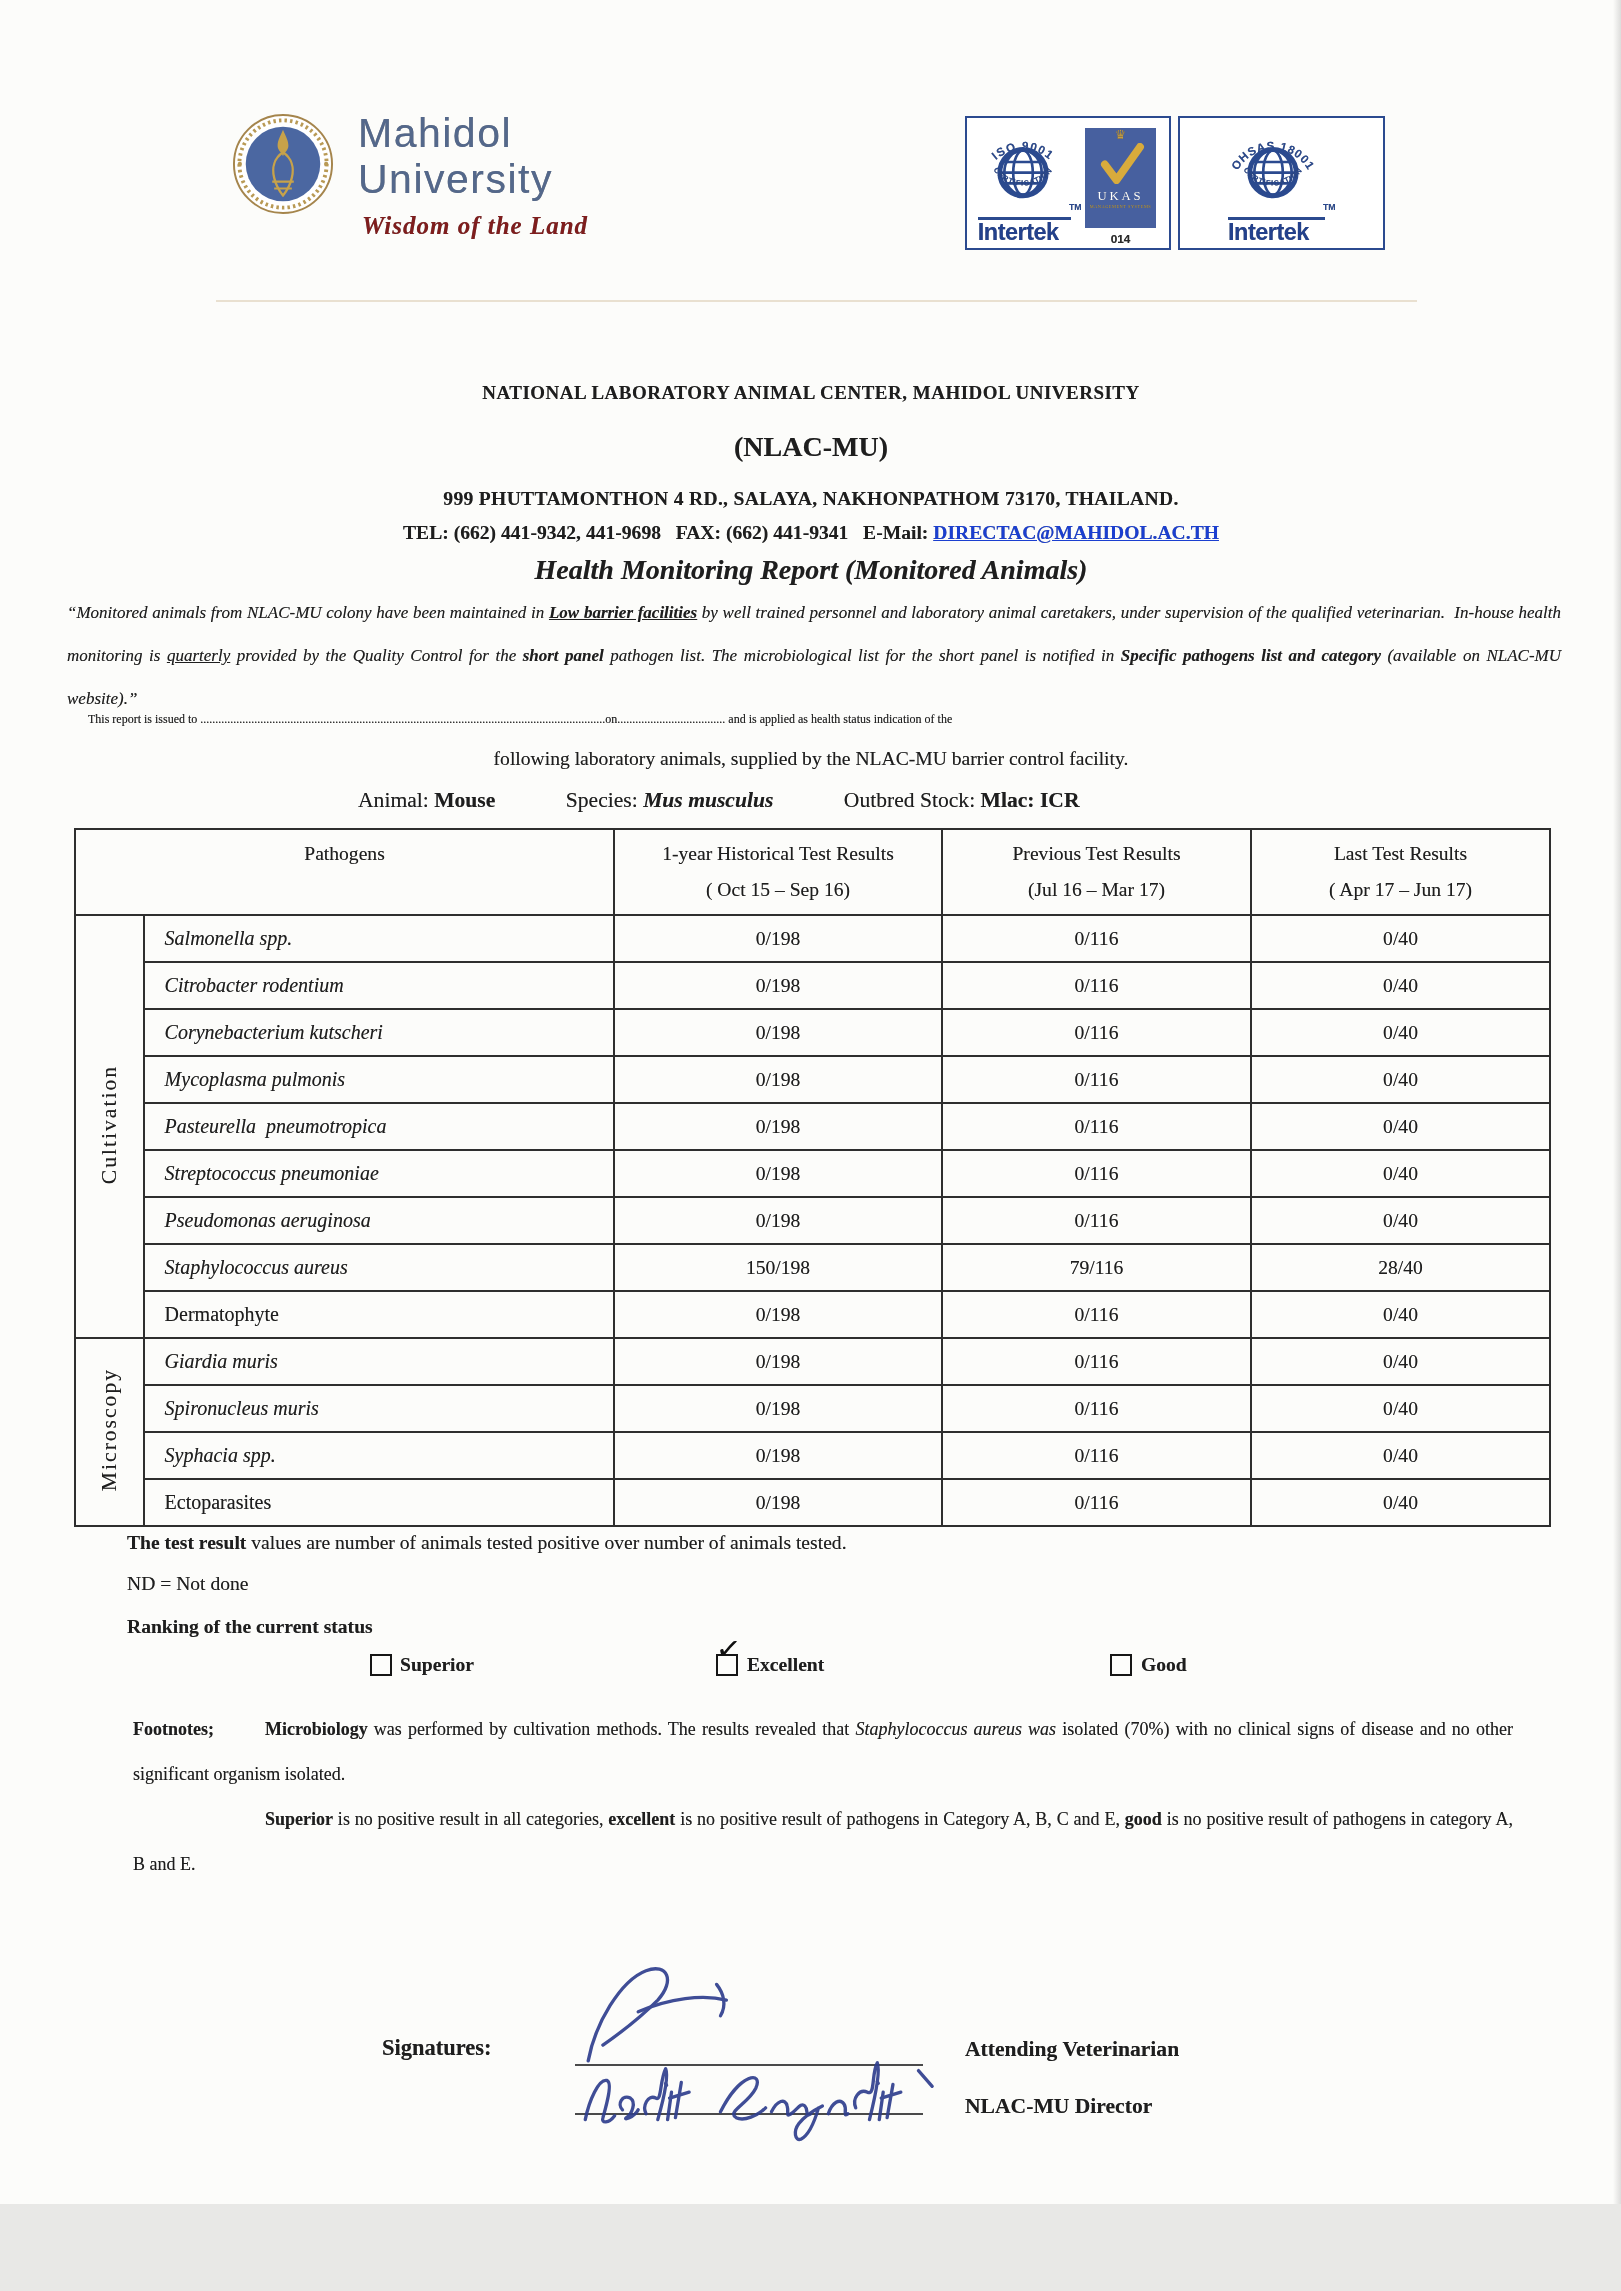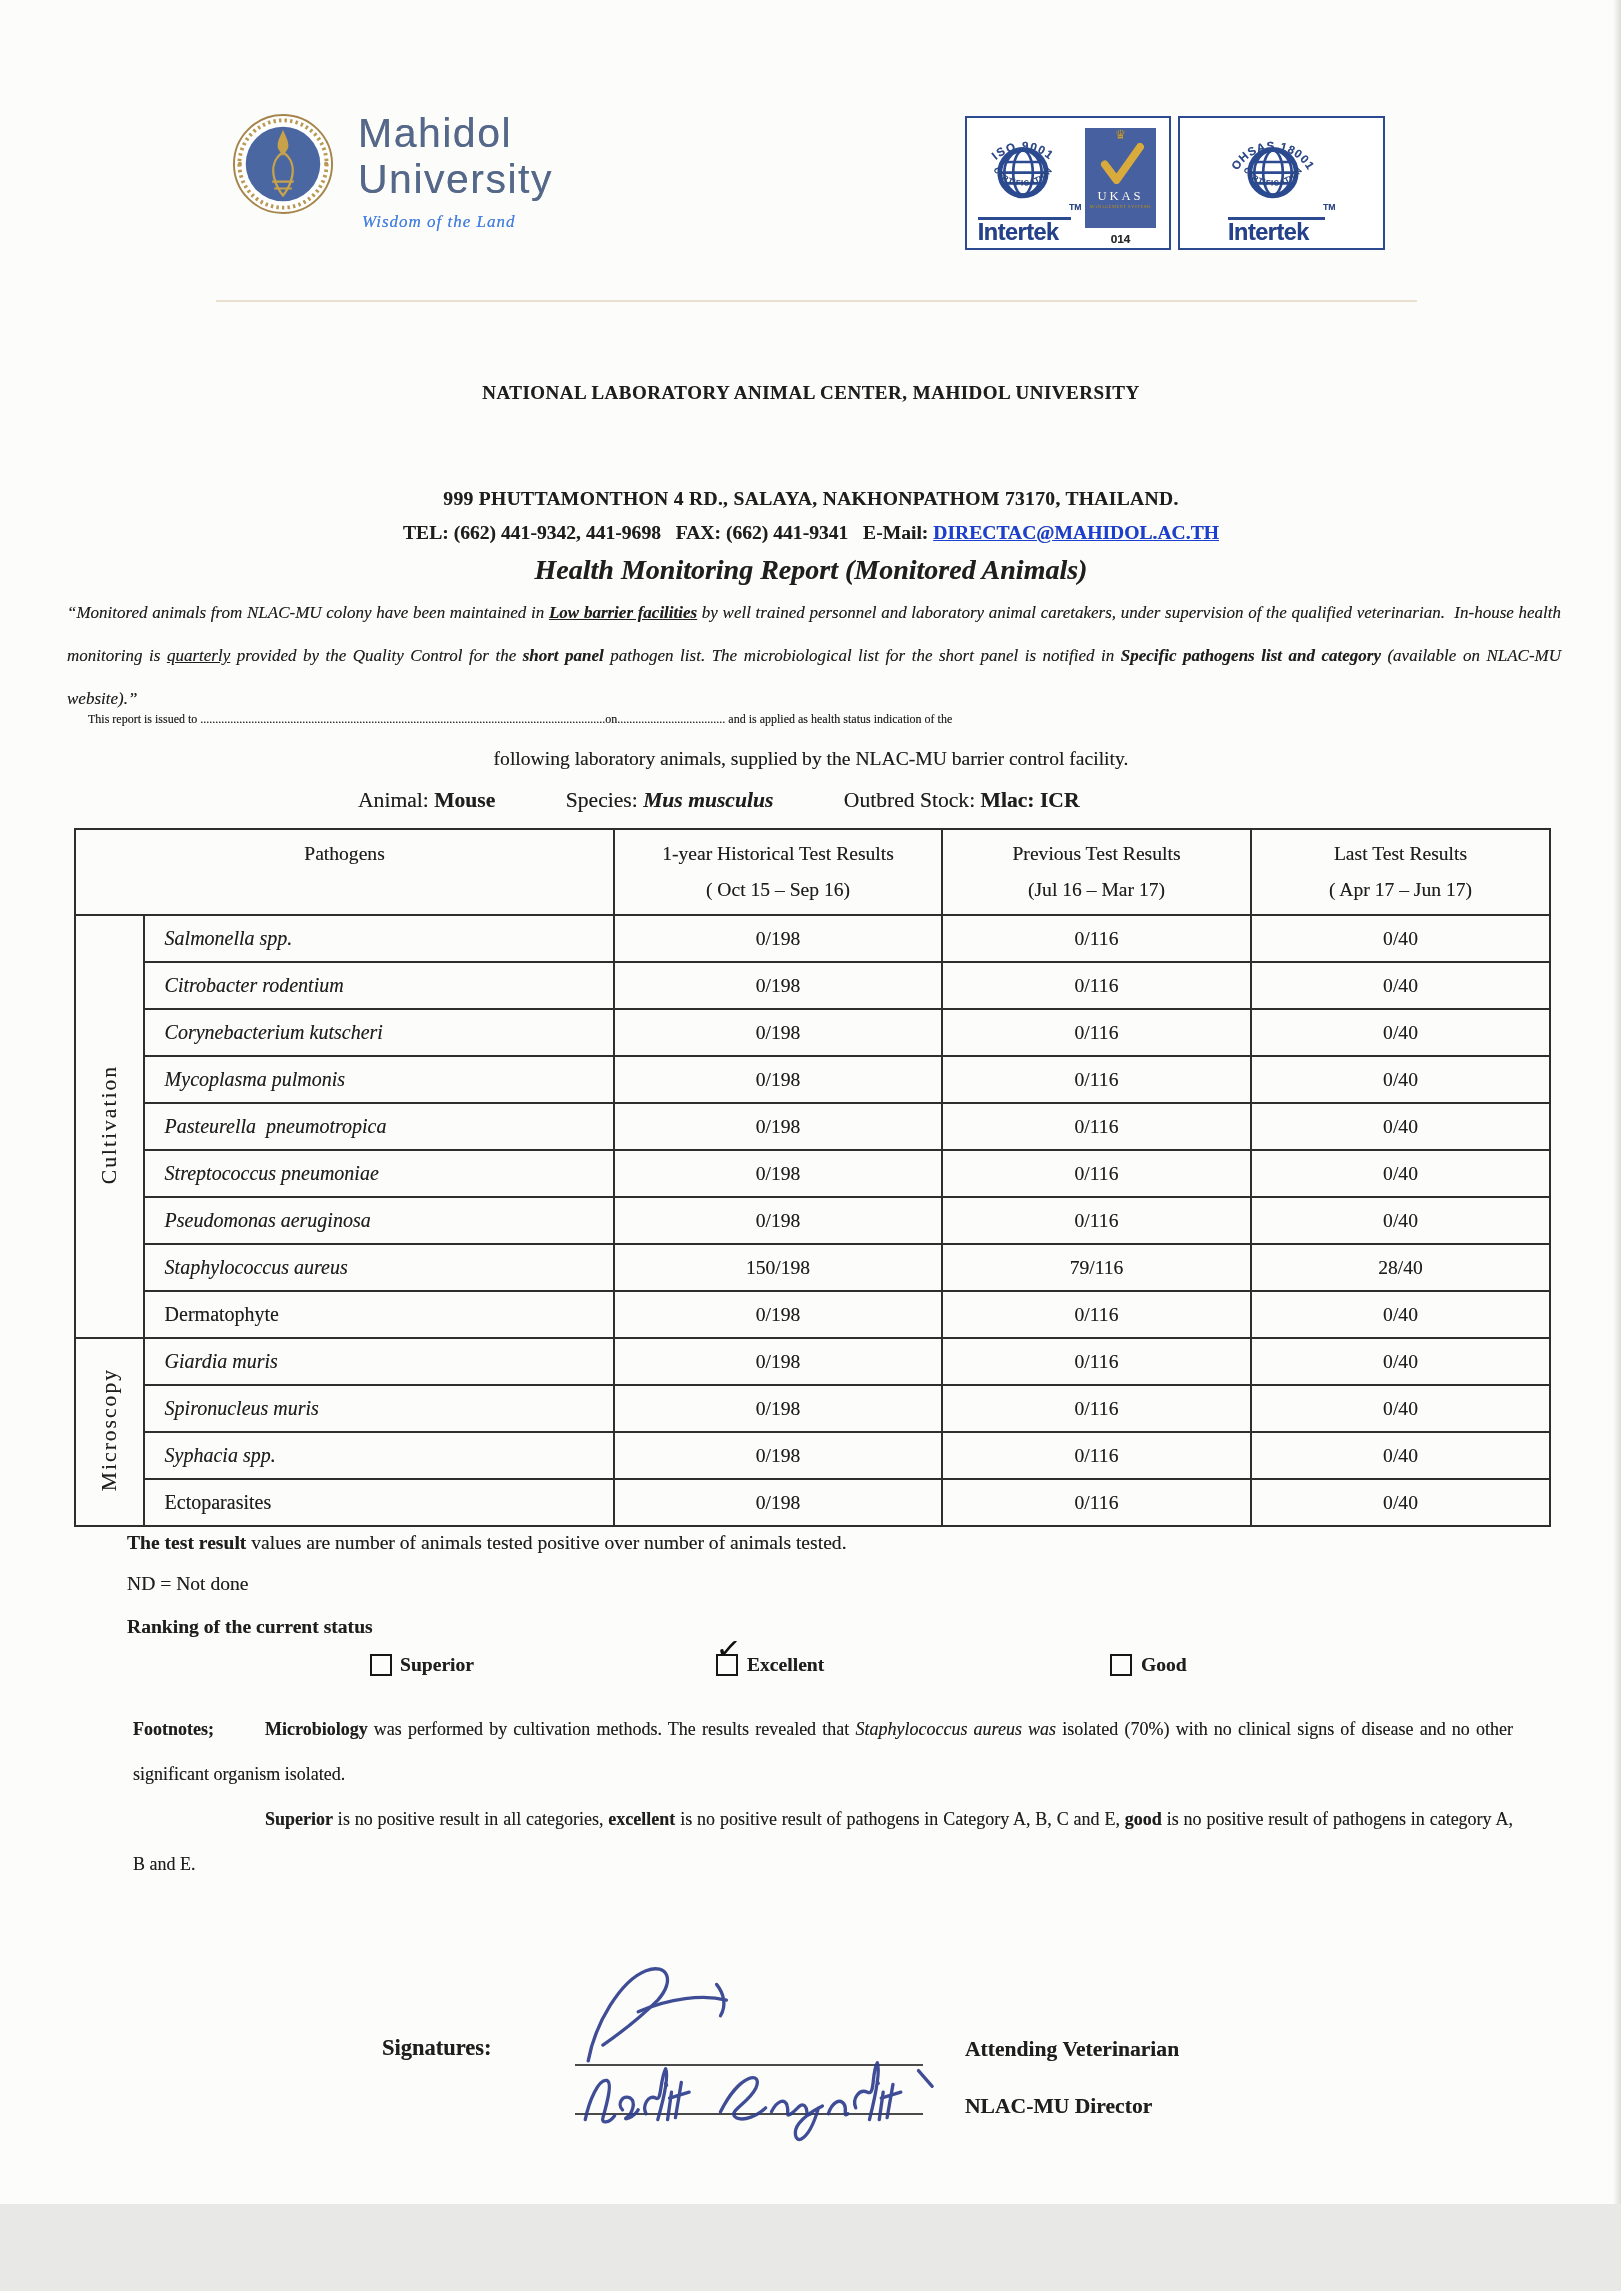--- a/index.html
+++ b/index.html
@@ -11,22 +11,22 @@
     font-family:"Liberation Serif","DejaVu Serif",serif;
     color:#1e1e1e;
     text-shadow:0 0 0.4px rgba(30,30,30,.5);
   }
   .abs { position:absolute; }
 
   
   .mu-emblem { left:232px; top:113px; width:102px; height:102px; }
   .mu-name { left:358px; top:110px; font-family:"Liberation Sans","DejaVu Sans",sans-serif;
              font-size:41px; line-height:46px; color:#54688b; letter-spacing:1.5px; font-weight:400; }
-  .mu-tagline { left:362px; top:212px; font-style:italic; font-size:17px; color:#3b82f6;
-                font-family:"Liberation Serif",serif; letter-spacing:1px; }
+  .mu-tagline { left:362px; top:212px; font-style:italic; font-size:25px; color:#7f1d1d;
+                font-family:"Liberation Serif",serif; letter-spacing:1px;font-weight:bold; }
 
   
   .cert { top:116px; height:134px; border:2.5px solid #2b4a8f; background:#fff; }
   .cert-left  { left:965px;  width:206px; }
   .cert-right { left:1178px; width:207px; }
   .globe-wrap { position:absolute; top:2.9px; width:108px; height:98px; }
   .cert-left  .globe-wrap { left:2px; }
   .cert-right .globe-wrap { left:39px; }
   .tm { position:absolute; font-family:"Liberation Sans",sans-serif; font-size:8.8px; color:#2b4a8f; font-weight:bold; }
   .cert-left  .tm { left:102px; top:84px; }
@@ -200,20 +200,21 @@
       </svg>
     </div>
     <span class="tm">TM</span>
     <div class="cert-rule"></div>
     <div class="intertek">Intertek</div>
   </div>
 
   <div class="abs faint-rule"></div>
 
   <div class="abs center-band org-name">NATIONAL LABORATORY ANIMAL CENTER, MAHIDOL UNIVERSITY</div>
+  <div class="abs center-band org-abbr">(NLAC-MU)</div>
   <div class="abs center-band addr">999 PHUTTAMONTHON 4 RD., SALAYA, NAKHONPATHOM 73170, THAILAND.</div>
   <div class="abs center-band contact"><span>TEL: (662) 441-9342, 441-9698&nbsp;&nbsp; FAX: (662) 441-9341&nbsp;&nbsp; E-Mail: </span><a href="#">DIRECTAC@MAHIDOL.AC.TH</a></div>
   <div class="abs center-band report-title">Health Monitoring Report (Monitored Animals)</div>
 
   <p class="abs intro"><span>“Monitored animals from NLAC-MU colony have been maintained in </span><span class="bu">Low barrier facilities</span><span> by well trained personnel and laboratory animal caretakers, under supervision of the qualified veterinarian.&nbsp; In-house health monitoring is </span><span class="u">quarterly</span><span> provided by the Quality Control for the </span><span class="b">short panel</span><span> pathogen list. The microbiological list for the short panel is notified in </span><span class="b">Specific pathogens list and category</span><span> (available on NLAC-MU website).”</span></p>
 
   <div class="abs issued-1"><span>This report is issued to </span><span>.......................................................................................................................................</span><span>on</span><span>....................................</span><span> and is applied as health status indication of the</span></div>
   <div class="abs issued-2">following laboratory animals, supplied by the NLAC-MU barrier control facility.</div>
 
   <div class="abs subject">

